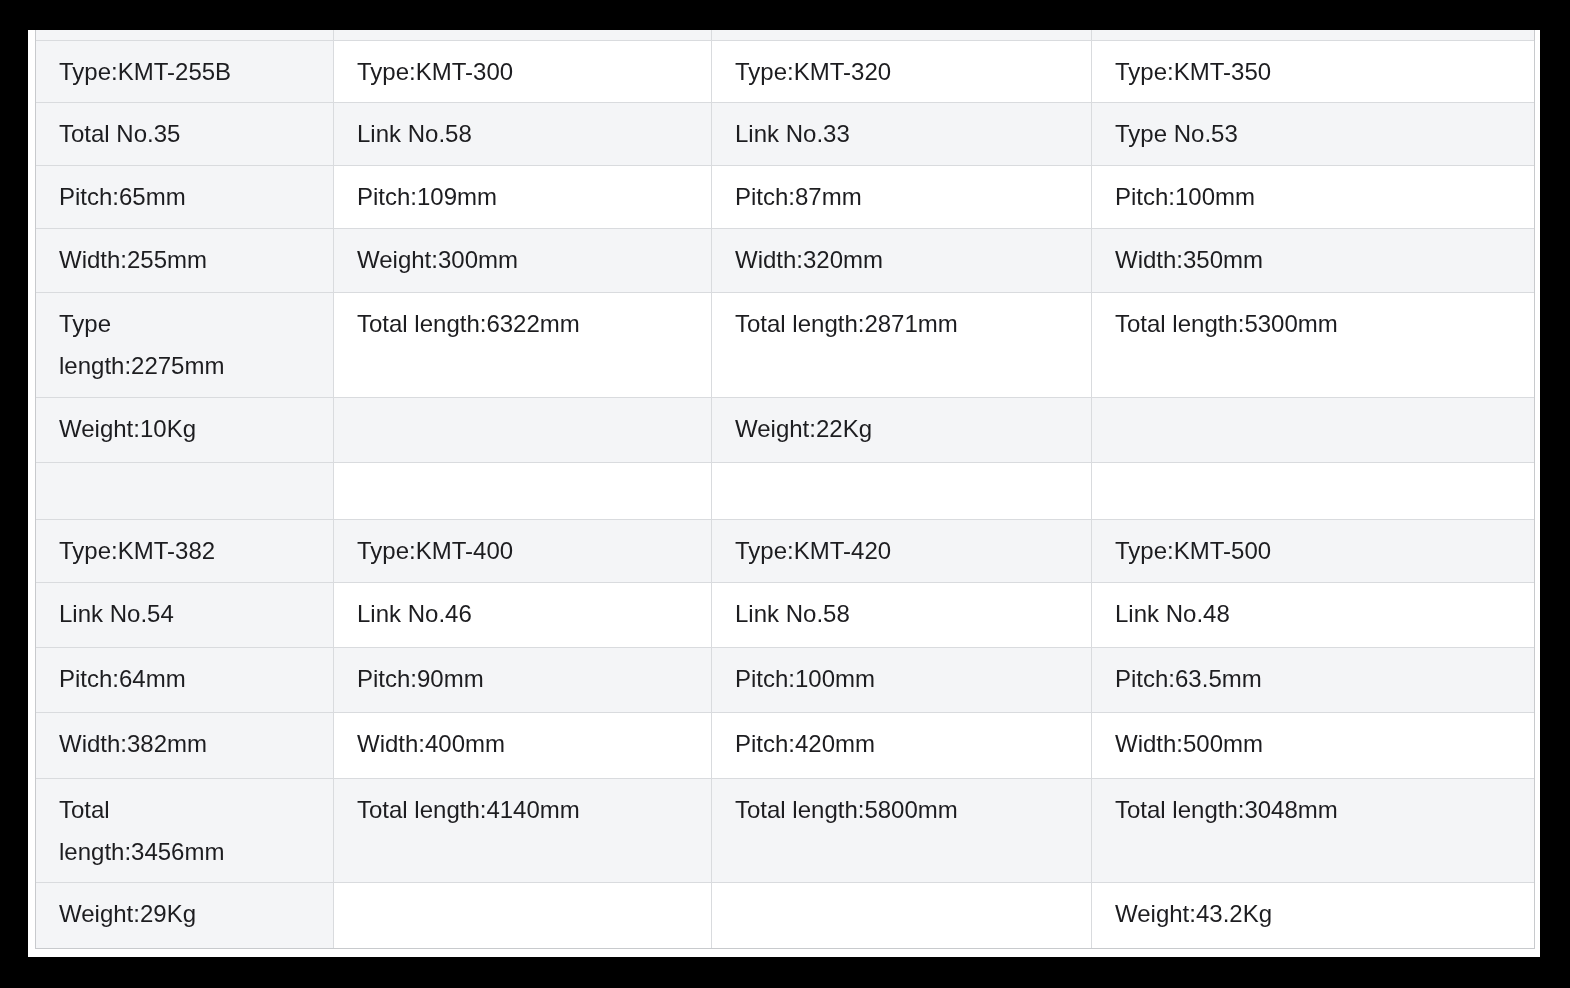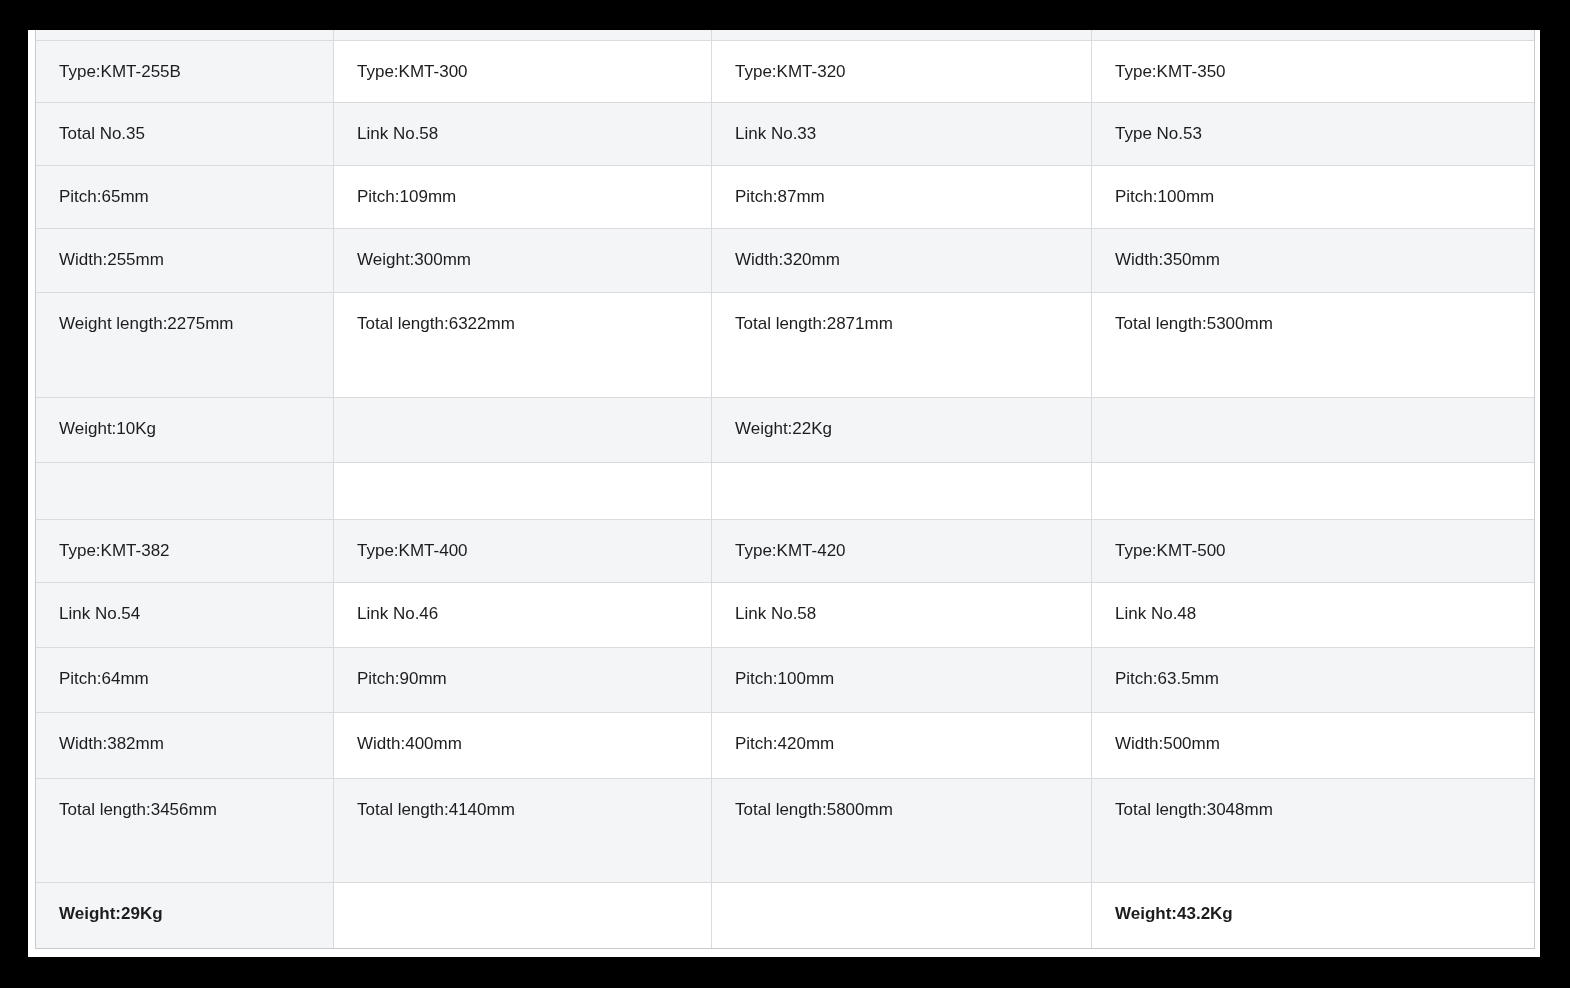--- a/index.html
+++ b/index.html
@@ -30,31 +30,31 @@
     border: 1px solid #c8cacd;
     border-top: none;
     background: #ffffff;
   }
   .row { display: contents; }
   .cell {
     box-sizing: border-box;
     border-right: 1px solid #d9dbde;
     border-bottom: 1px solid #d9dbde;
     padding: 10px 20px 10px 23px;
-    font-size: 17px;
+    font-size: 24px;
     line-height: 42px;
     color: #1d1d20;
     background: #ffffff;
     overflow: hidden;
     word-wrap: break-word;
   }
   .cell.g  { background: #f4f5f7; }
   .cell.c1 { background: #f4f5f7; padding-right: 80px; }
   .cell.last-col { border-right: none; }
-  .cell.last-row { border-bottom: none; font-weight: bold; }
+  .cell.last-row { border-bottom: none; }
   .cell.sliver { padding: 0; }
 </style>
 </head>
 <body>
 
 <div class="page">
   <div class="spec-table">
 
     <div class="row">
       <div class="cell c1 g sliver"></div>
@@ -85,21 +85,21 @@
     </div>
 
     <div class="row">
       <div class="cell c1">Width:255mm</div>
       <div class="cell g">Weight:300mm</div>
       <div class="cell g">Width:320mm</div>
       <div class="cell g last-col">Width:350mm</div>
     </div>
 
     <div class="row">
-      <div class="cell c1">Weight length:2275mm</div>
+      <div class="cell c1">Type length:2275mm</div>
       <div class="cell">Total length:6322mm</div>
       <div class="cell">Total length:2871mm</div>
       <div class="cell last-col">Total length:5300mm</div>
     </div>
 
     <div class="row">
       <div class="cell c1">Weight:10Kg</div>
       <div class="cell g"></div>
       <div class="cell g">Weight:22Kg</div>
       <div class="cell g last-col"></div>

